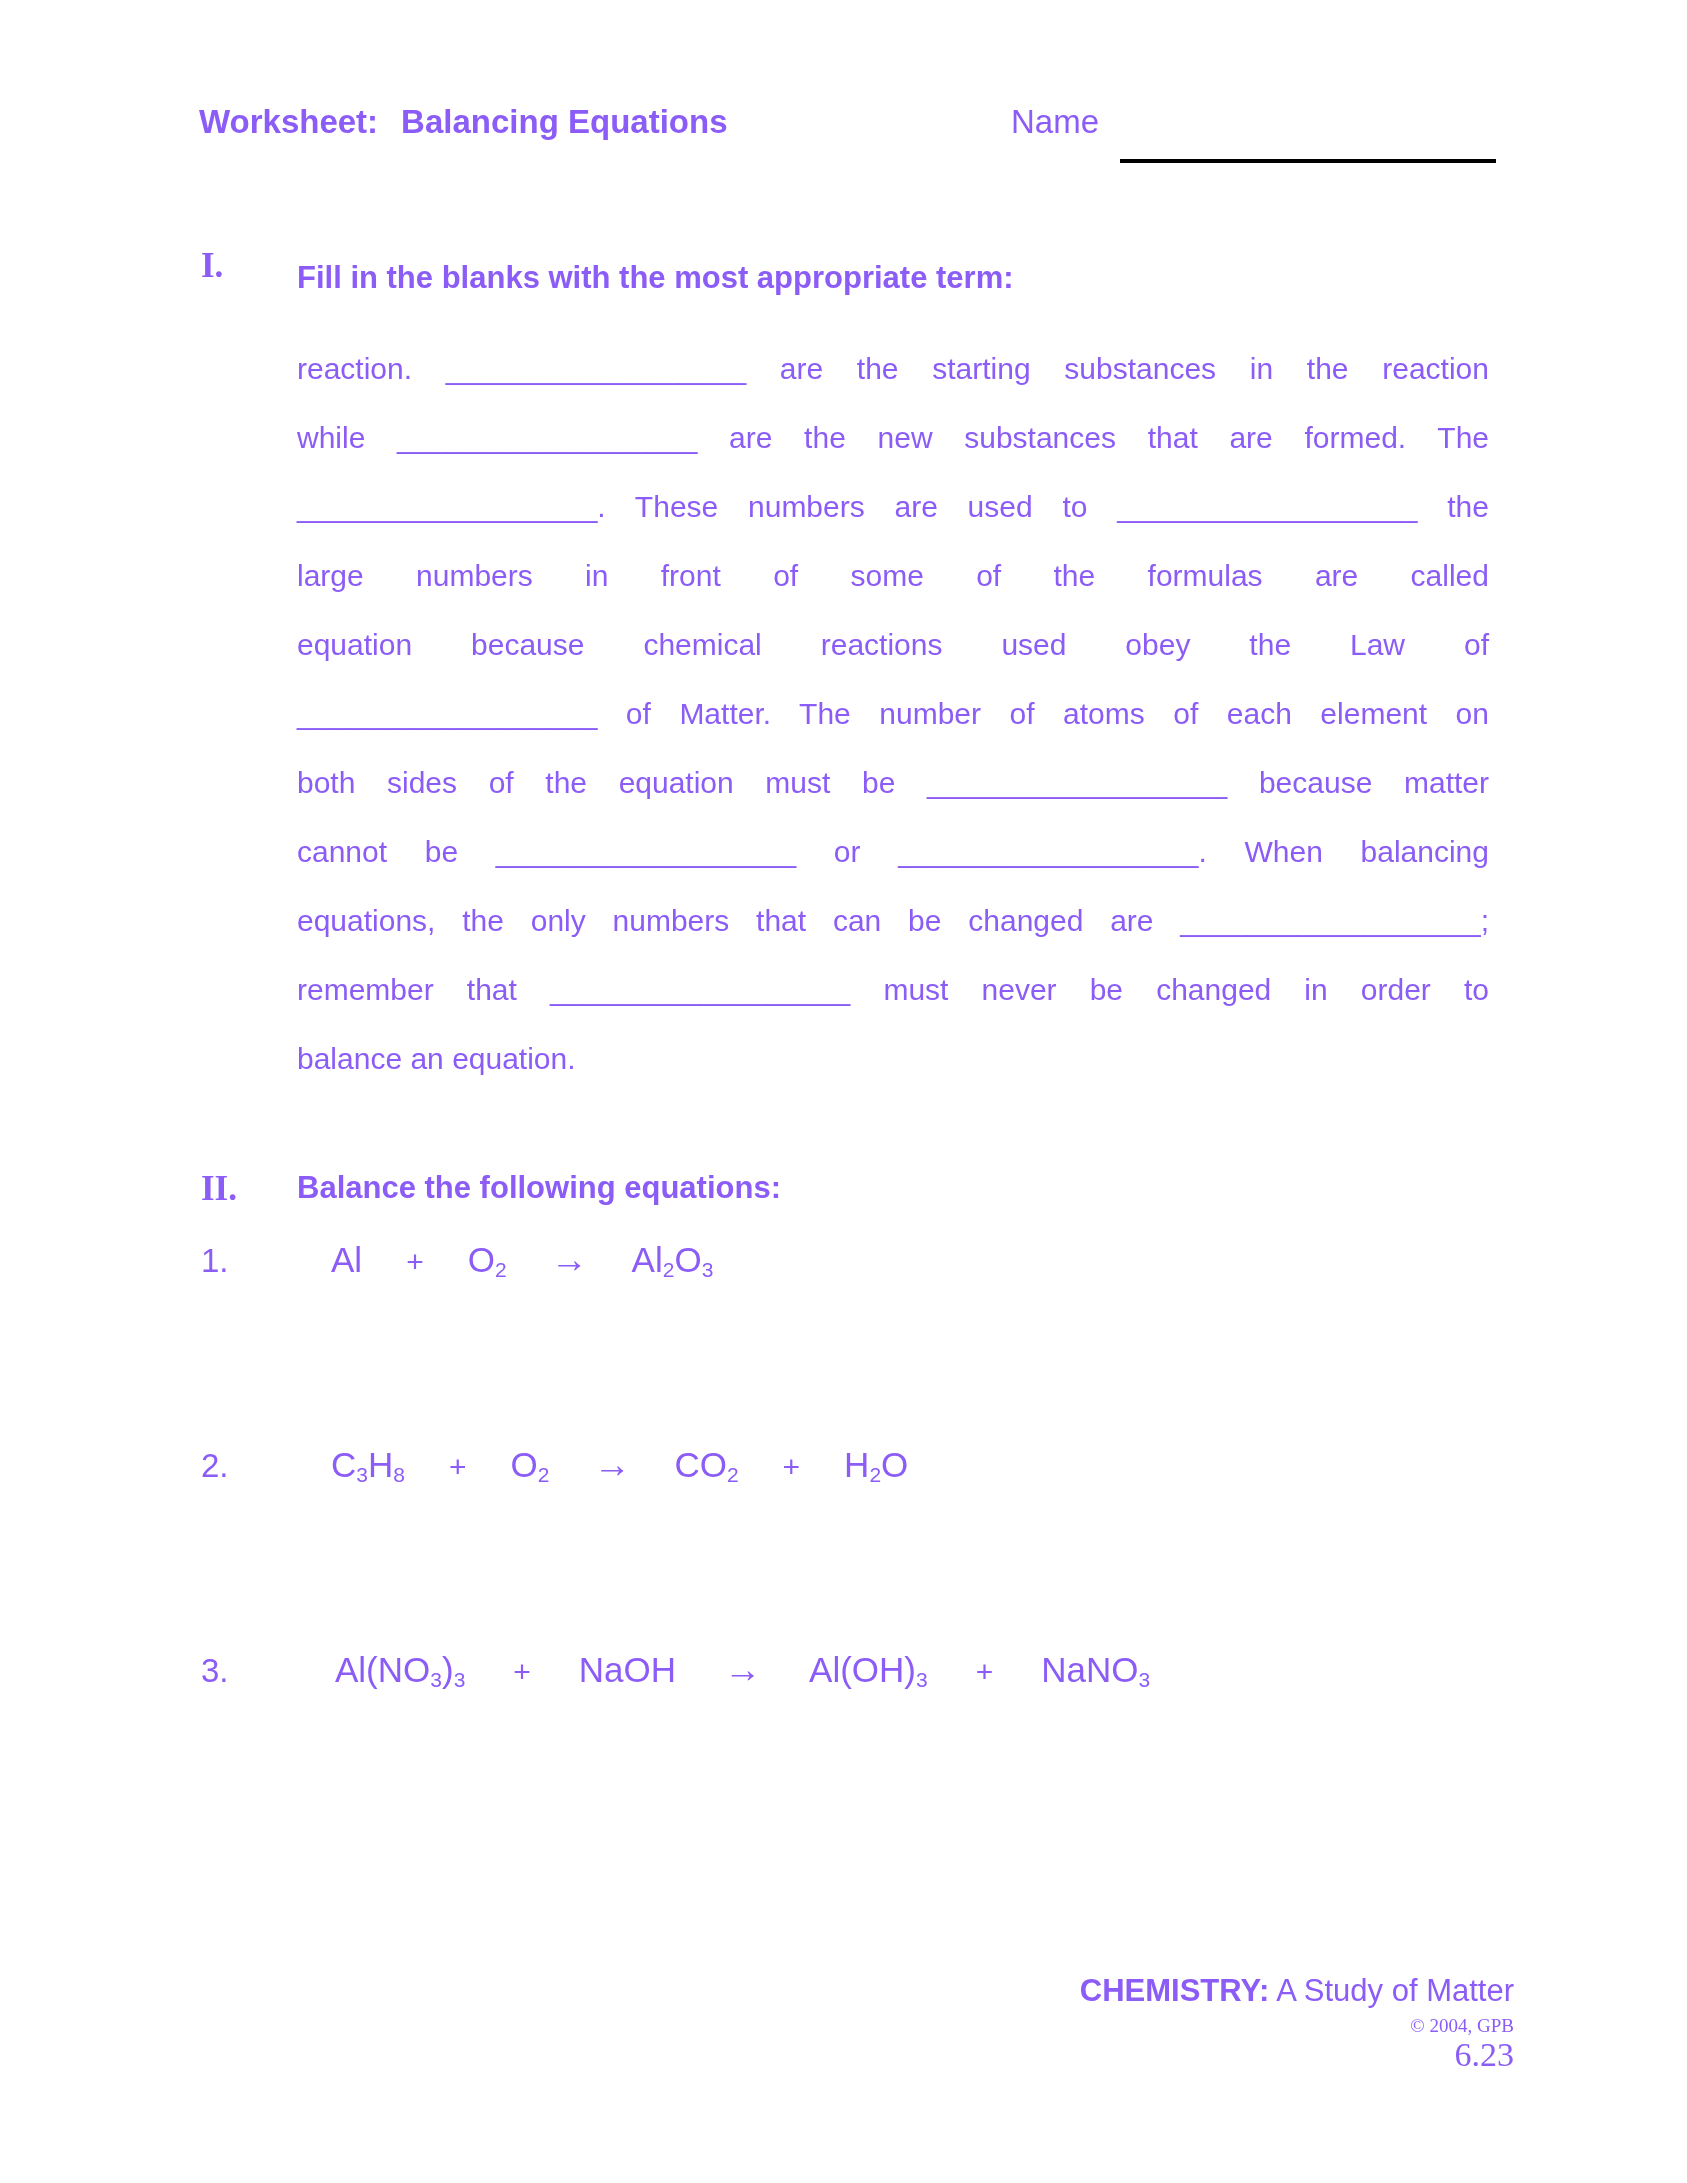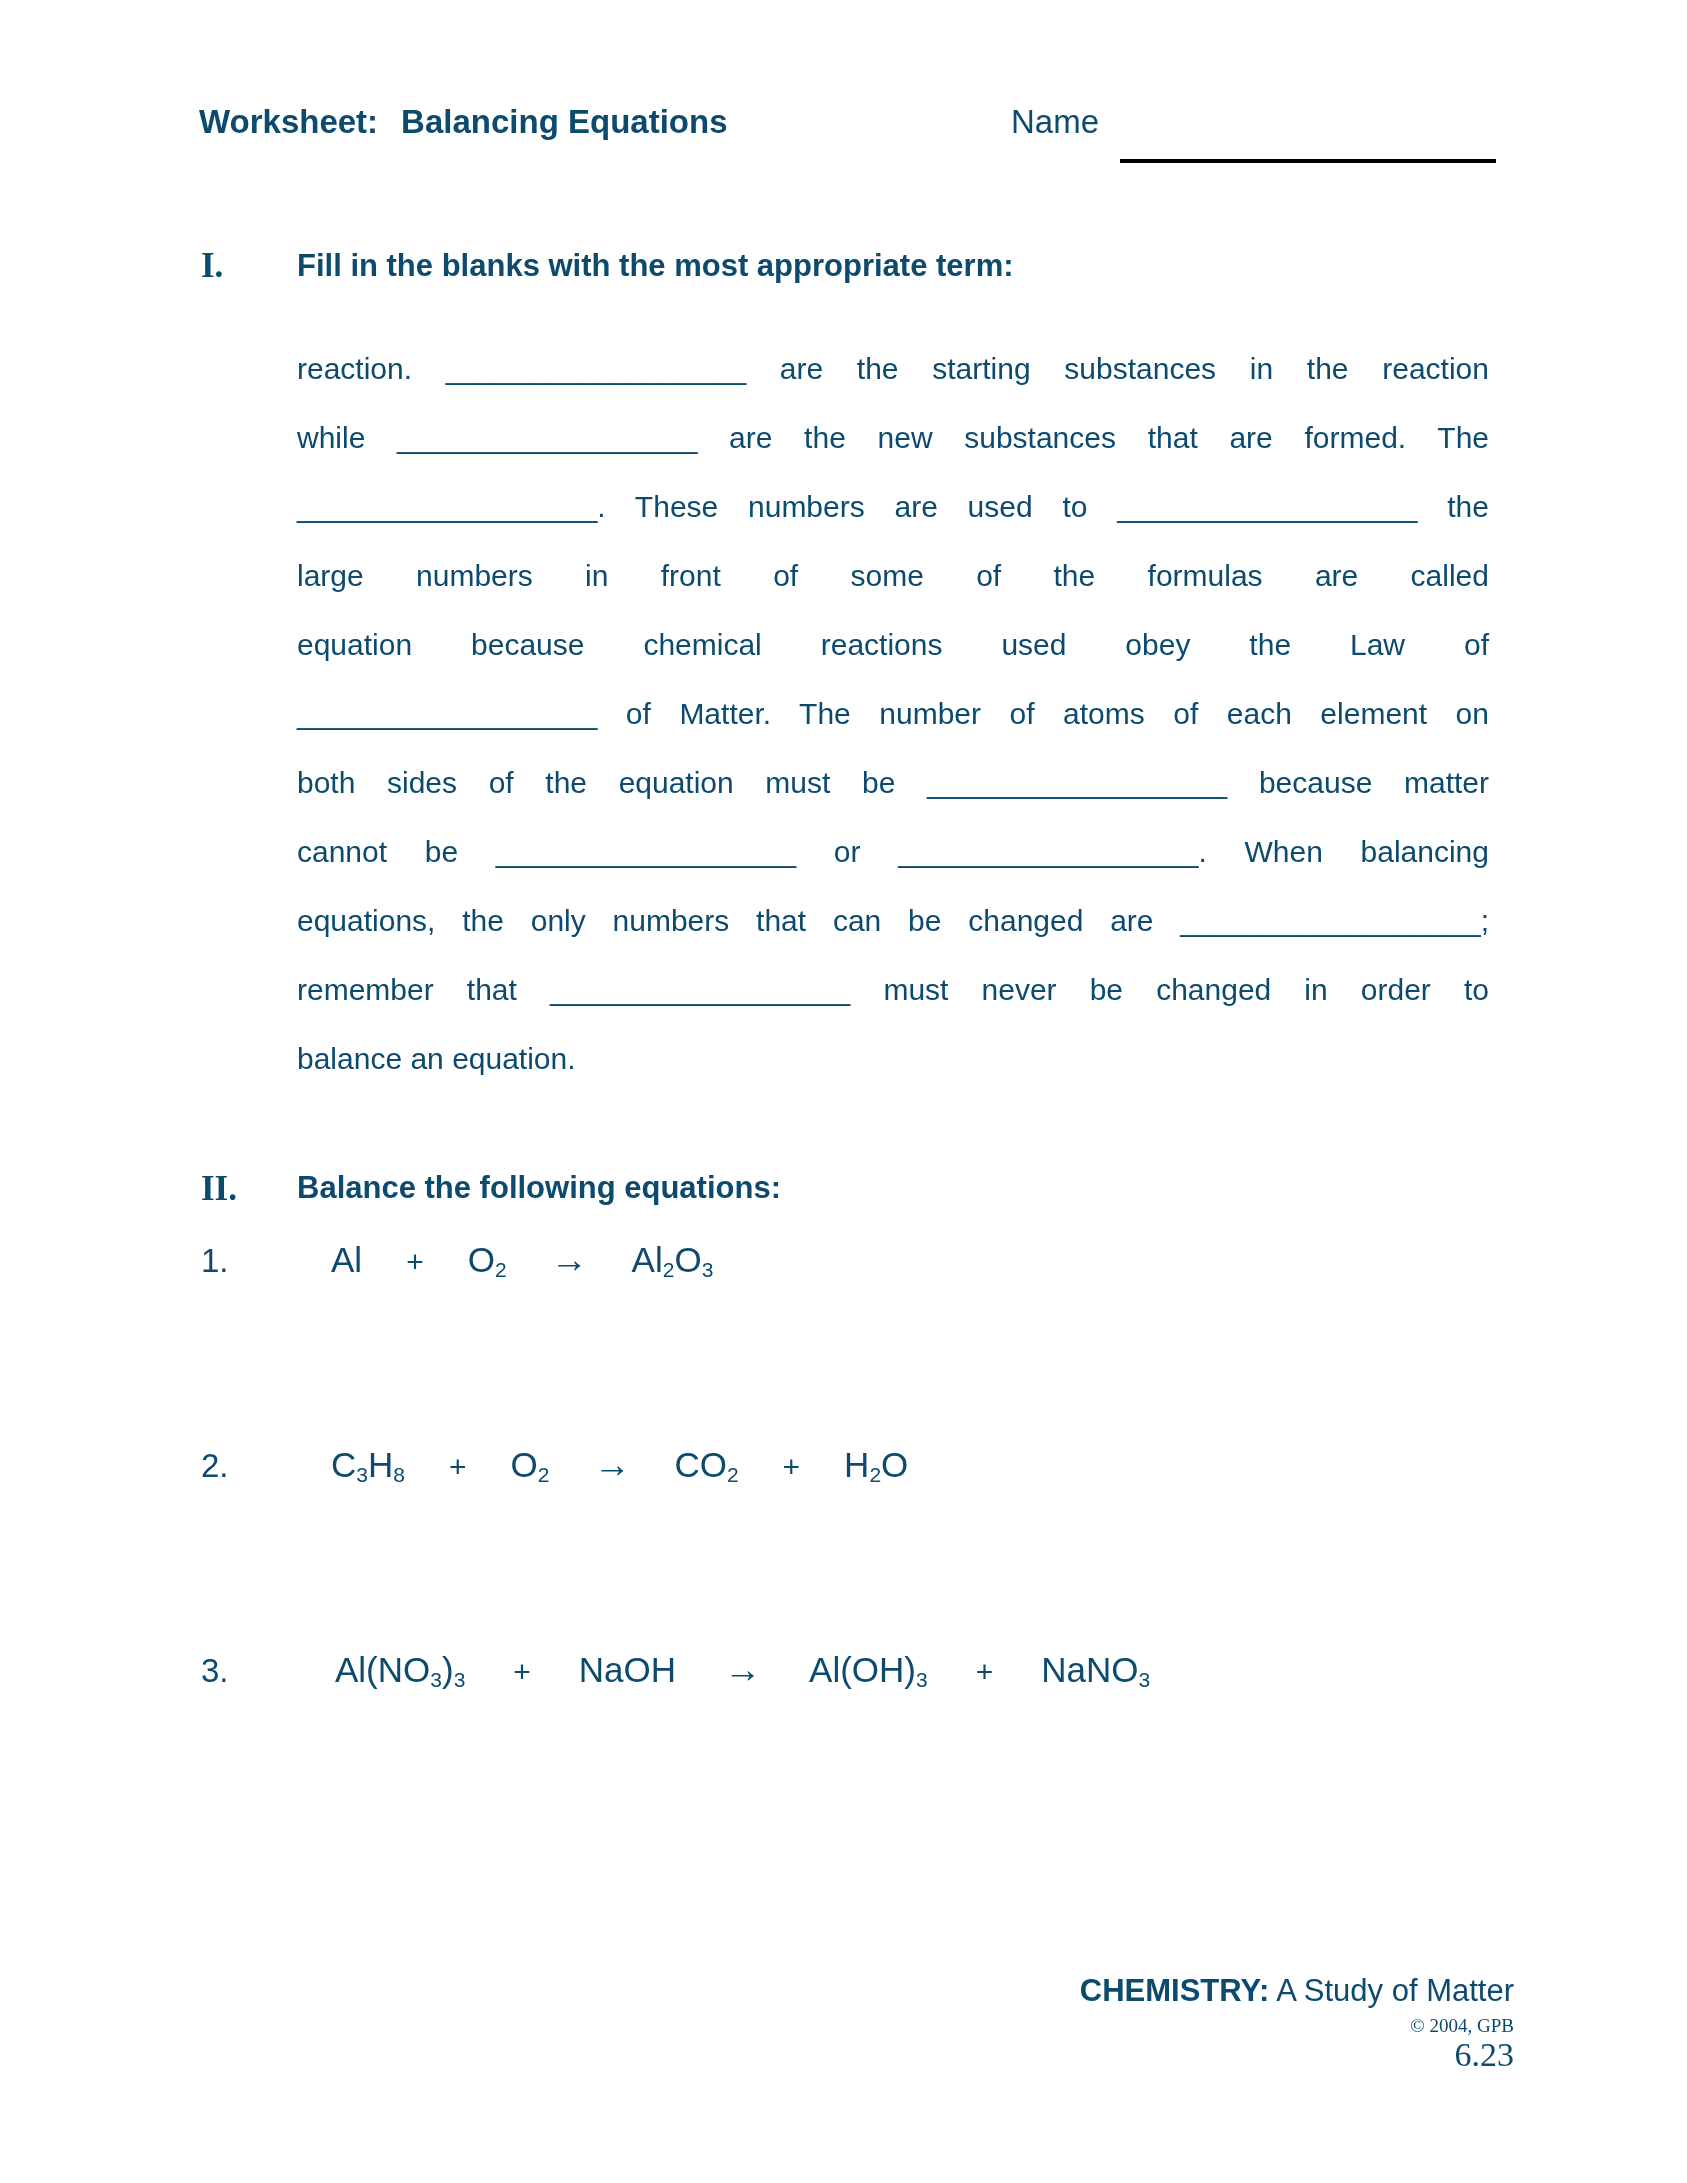--- a/index.html
+++ b/index.html
@@ -2,21 +2,21 @@
 <html style="font-size:14px"><head>
 <meta charset="utf-8">
 <style>
   html, body { margin: 0; padding: 0; background: #ffffff; }
 
   #page {
     position: relative;
     width: 1514px;
     height: 2184px;
     background: #ffffff;
-    color: #0c4a6e;
+    color: #8b5cf6;
     font-family: "Liberation Sans", "DejaVu Sans", sans-serif;
     overflow: hidden;
   }
 
   
   .hdr-title {
     position: absolute; left: 199px; top: 103px;
     font-size: 33px; font-weight: bold; white-space: nowrap;
   }
   .hdr-title .title-main { margin-left: 23px; }
@@ -34,21 +34,21 @@
   .sec-numeral {
     position: absolute; left: 201px;
     font-family: "Liberation Serif", "DejaVu Serif", serif;
     font-size: 35px; font-weight: bold;
   }
   .sec1-numeral { top: 246px; }
   .sec-heading {
     position: absolute; left: 297px;
     font-size: 31px; font-weight: bold; white-space: nowrap;
   }
-  .sec1-heading { top: 248px; text-align: right; }
+  .sec1-heading { top: 260px; text-align: right; }
 
   .paragraph {
     position: absolute; left: 297px; top: 334px;
     width: 1192px;
     font-size: 30px; line-height: 69px;
   }
   .pline { text-align: justify; text-align-last: justify; }
   .pline.left-line { text-align-last: left; }
 
   

